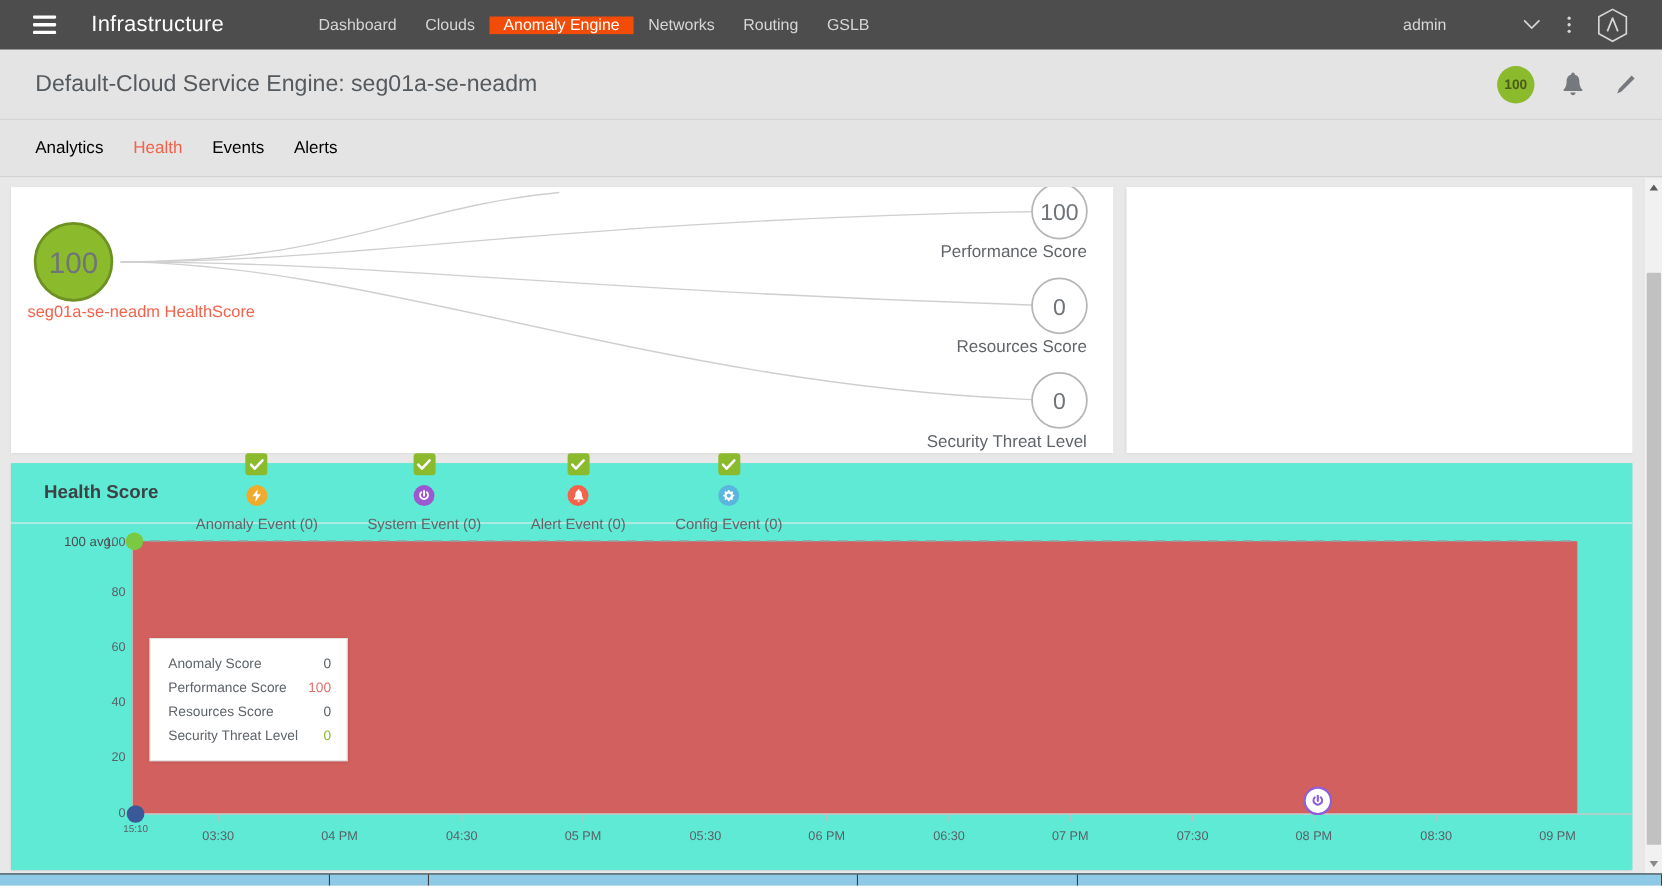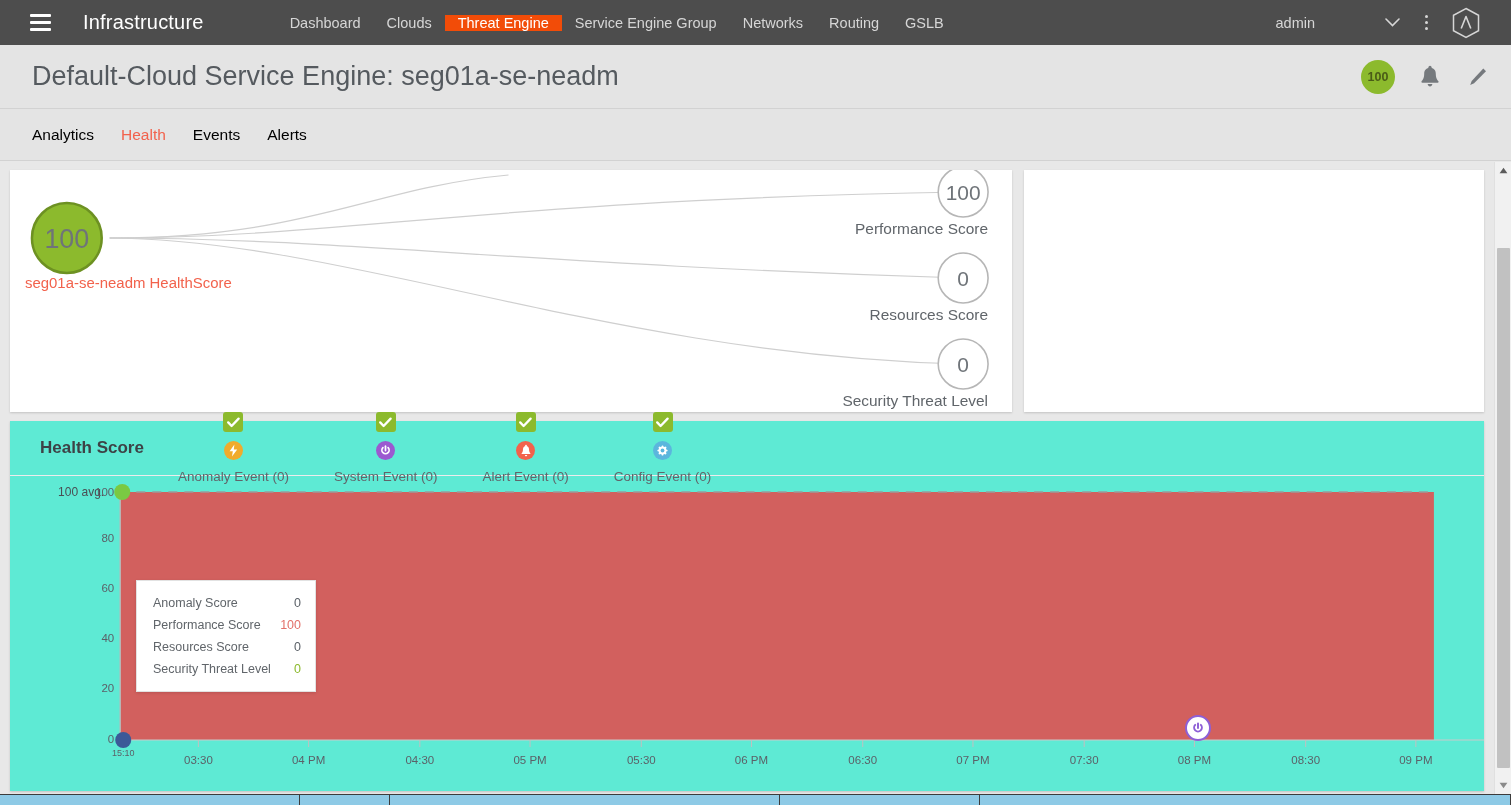--- a/index.html
+++ b/index.html
@@ -46,21 +46,21 @@
   #kebab b { width: 3px; height: 3px; background: #d6d6d6; border-radius: 50%; display:block; }
   #avi-logo { width: 46px; height: 45px; }
 
   
   #page-header {
     height: 64px; background: #e4e4e4;
     display: flex; align-items: center;
     padding: 0 22px 0 32px;
     border-bottom: 1px solid #d2d2d2;
   }
-  #page-title { font-size: 27px; color: #555a5f; font-weight: 400; }
+  #page-title { font-size: 21px; color: #555a5f; font-weight: 400; }
   #header-right { margin-left: auto; display: flex; align-items: center; gap: 24px; }
   #score-badge {
     width: 34px; height: 34px; border-radius: 50%;
     background: #8cba2d; color: #4a5c17;
     display: flex; align-items: center; justify-content: center;
     font-size: 12.5px; font-weight: 600; cursor: pointer;
   }
   .hdr-ico { cursor: pointer; display: flex; align-items: center; }
 
   
@@ -185,22 +185,21 @@
         <i></i>
         <i></i>
         <i></i>
       </div>
     <div id="brand-title">Infrastructure</div>
   </div>
 
   <div id="mainmenu">
     <div class="menu-item">Dashboard</div>
     <div class="menu-item">Clouds</div>
-    <div class="menu-item active">Threat Engine</div>
-    <div class="menu-item">Service Engine Group</div>
+    <div class="menu-item active">Anomaly Engine</div>
     <div class="menu-item">Networks</div>
     <div class="menu-item">Routing</div>
     <div class="menu-item">GSLB</div>
   </div>
 
   <div id="nav-right">
     <div id="username">admin</div>
     <div class="nav-ico" id="caret-down">
       <svg width="15" height="9" viewBox="0 0 15 9">
           <path d="M1 1 L7.5 7.5 L14 1" stroke="#d6d6d6" stroke-width="1.6" fill="none" stroke-linecap="round"></path>

